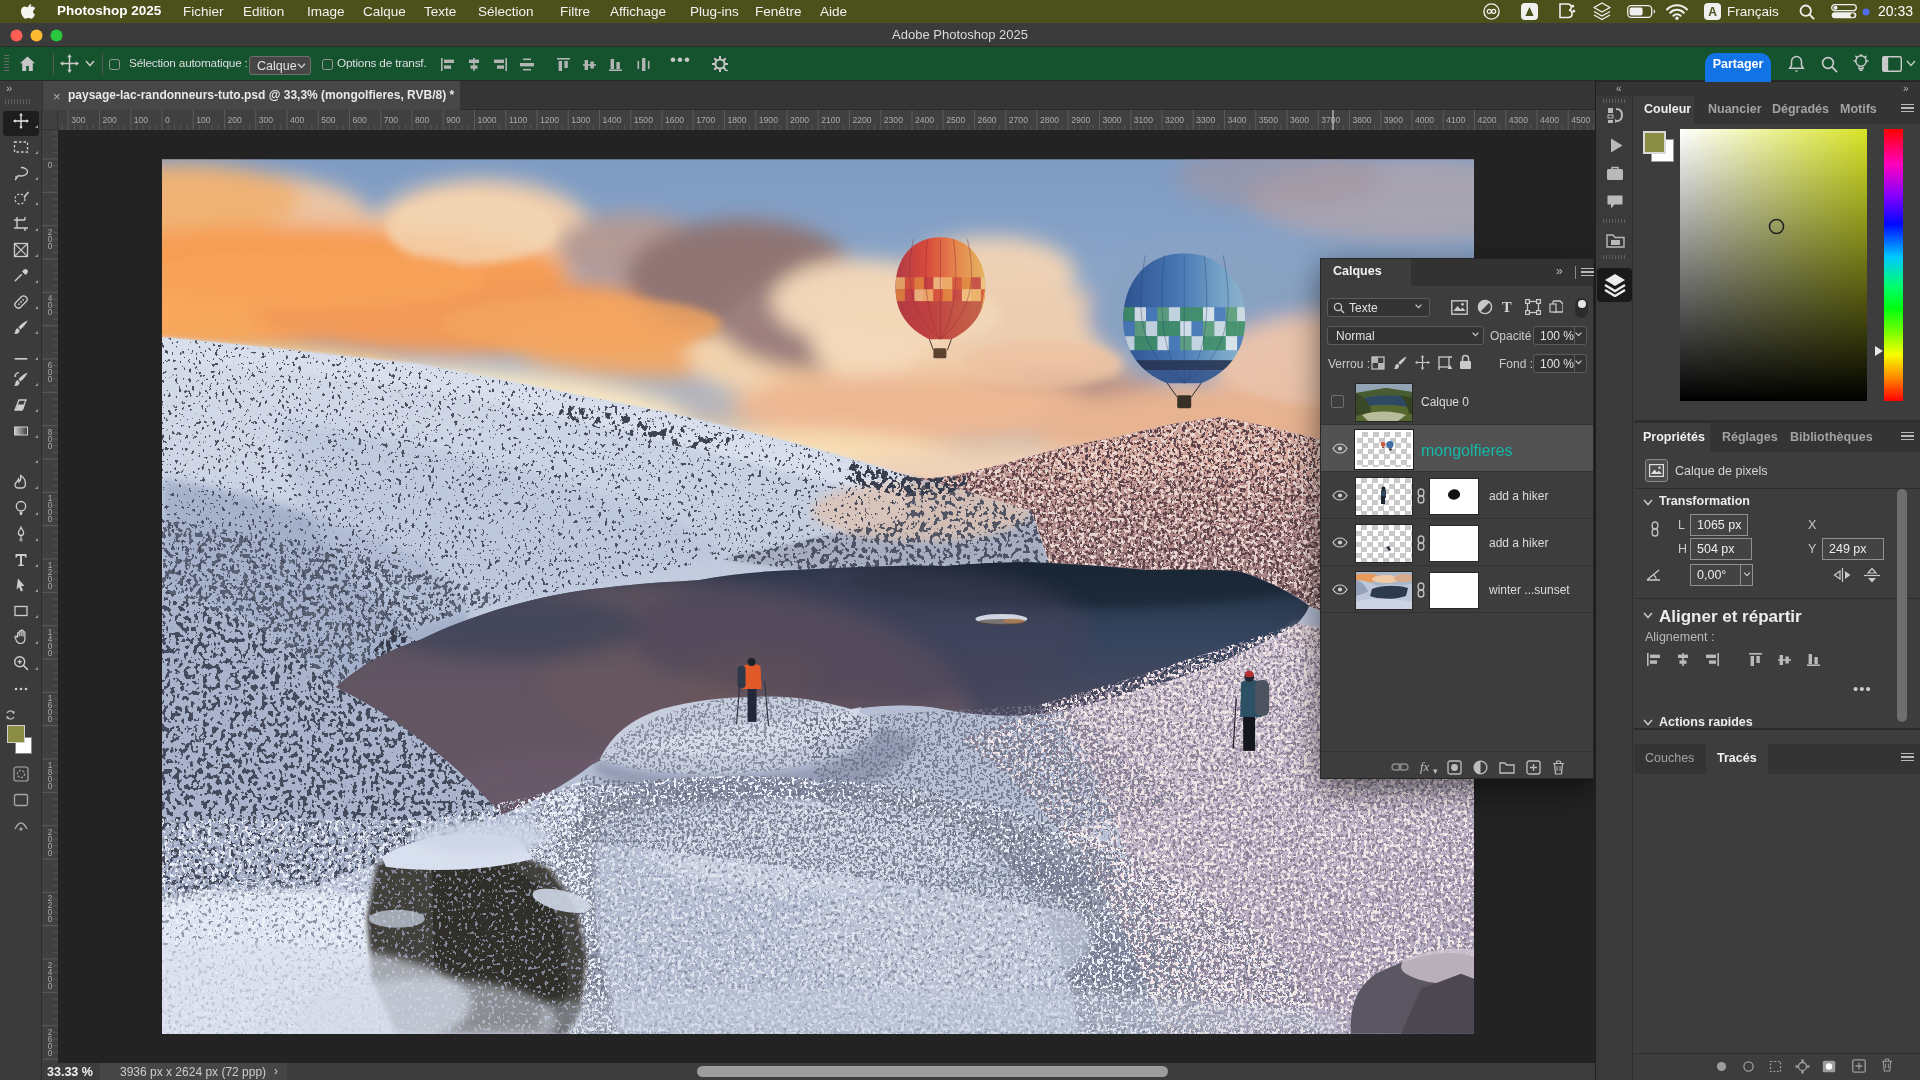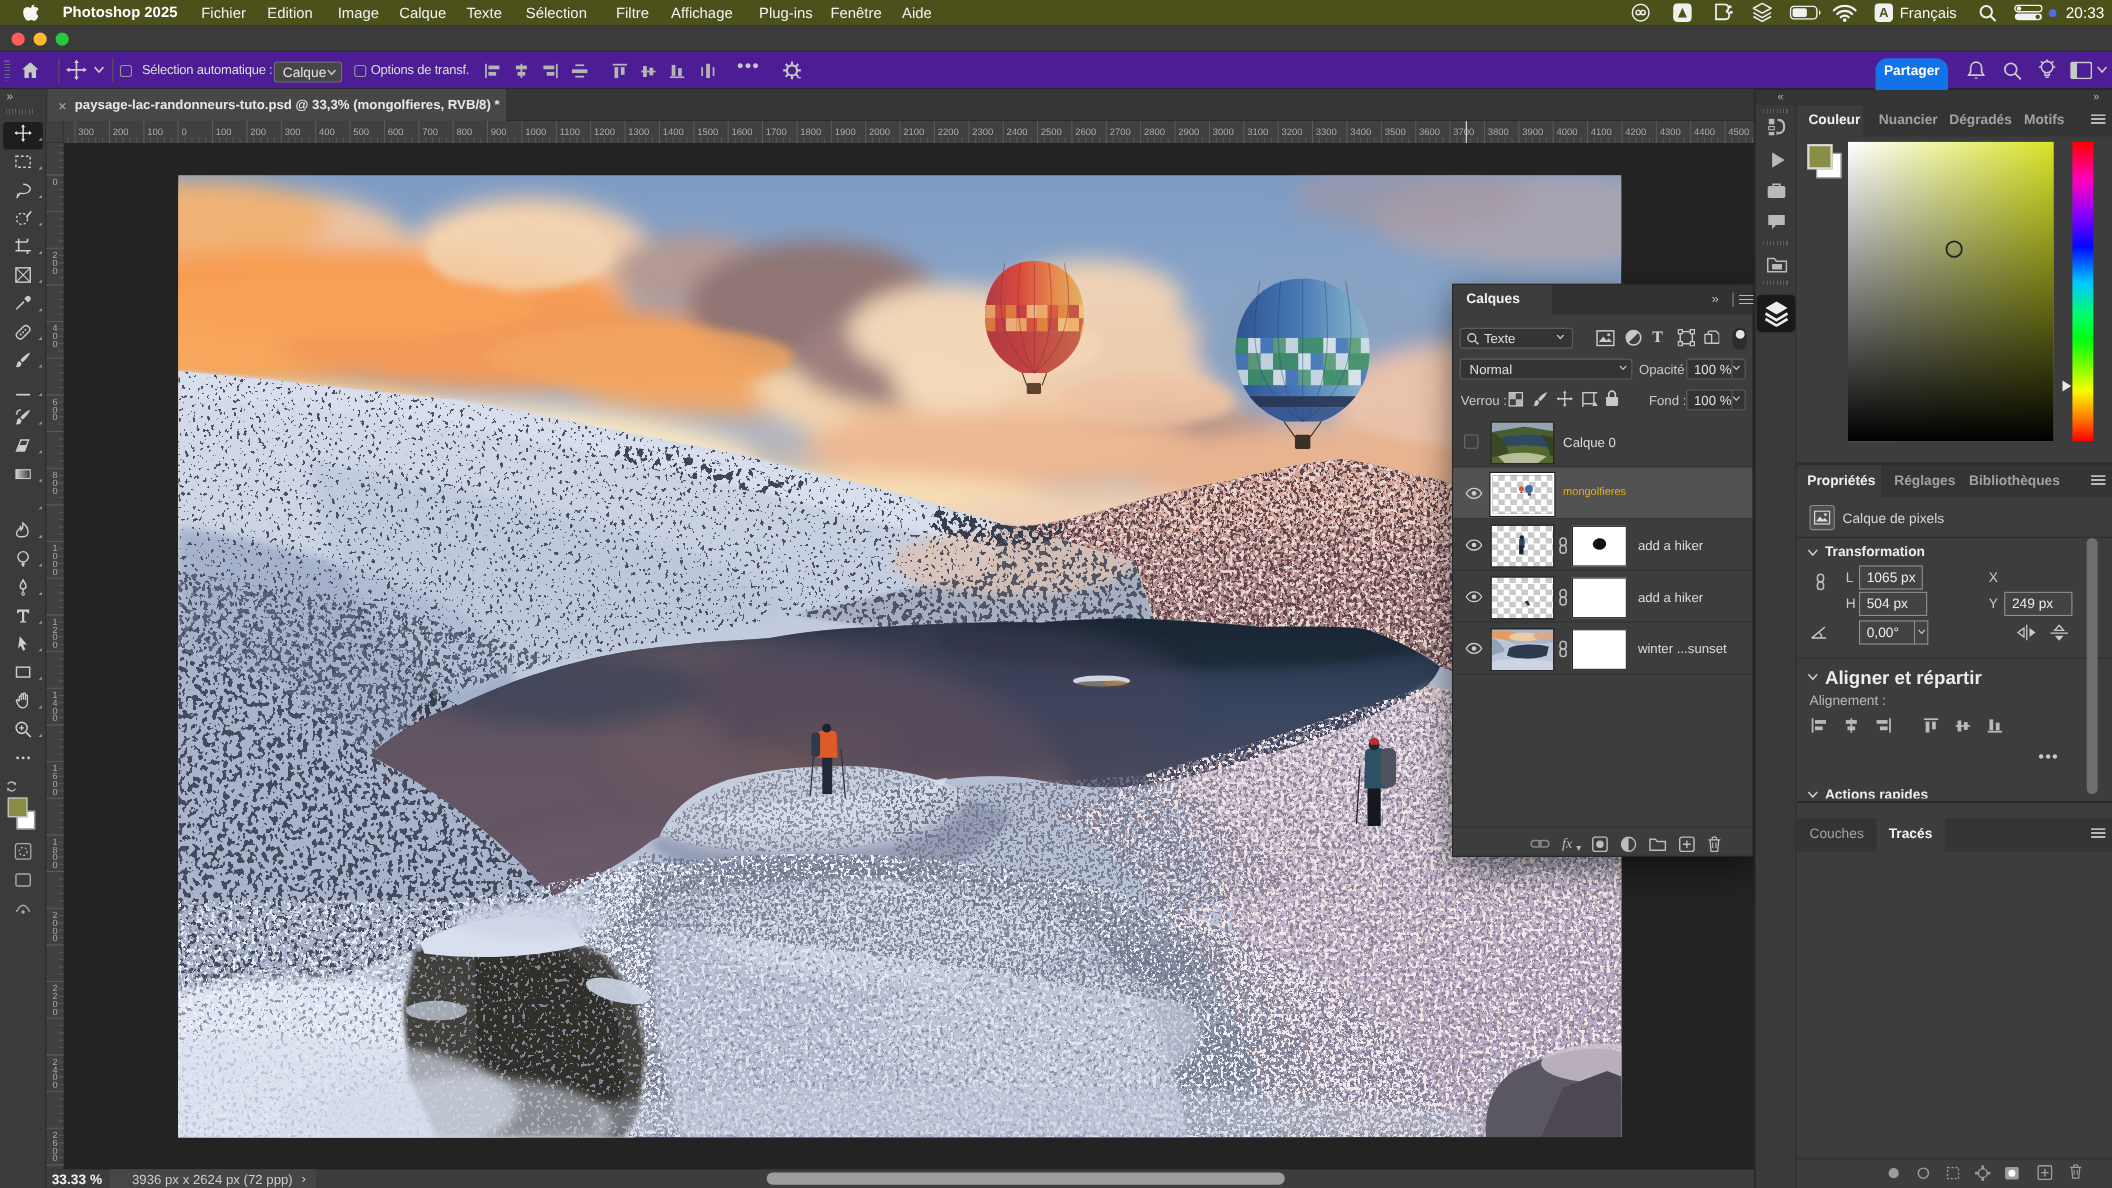--- a/index.html
+++ b/index.html
@@ -69,23 +69,24 @@
     </svg>
  <span class="a" style="left:1878px;top:3px;color:#ffffff;font-size:14px;font-weight:normal">20:33</span>
 </div>
 
 <div class="a" style="left:0;top:23px;width:1920px;height:24px;background:#3b3b3b;border-bottom:1px solid #2c2c2c">
  <svg class="a" style="left:10px;top:6px" width="56" height="13" viewBox="0 0 56 13">
       <circle cx="6.5" cy="6.5" r="6" fill="#ff5d55"></circle>
       <circle cx="26.5" cy="6.5" r="6" fill="#febb32"></circle>
       <circle cx="46.5" cy="6.5" r="6" fill="#28c73c"></circle>
     </svg>
+ <div class="a" style="left:0;width:1920px;top:4px;text-align:center;color:#dadada;font-size:13px">Adobe Photoshop 2025</div>
 </div>
 
-<div class="a" style="left:0;top:47px;width:1920px;height:34px;background:#4c1d95;border-bottom:1px solid #282828">
+<div class="a" style="left:0;top:47px;width:1920px;height:34px;background:#14532d;border-bottom:1px solid #282828">
  <div class="a" style="left:4px;top:8px;width:5px;height:18px;background-image:repeating-linear-gradient(#6a6a6a 0 1px,transparent 1px 3px)"></div>
  <svg class="a" style="left:19px;top:56px;top:9px" width="17" height="16" viewBox="0 0 17 16">
       <path d="M8.5 0.5 16 7.2h-2.2V15h-4V10h-2.6v5h-4V7.2H1Z" fill="#c6c6c6"></path>
     </svg>
  <div class="a" style="left:53px;top:6px;width:1px;height:22px;background:#585858"></div>
  <svg class="a" style="left:60px;top:7px" width="19" height="19" viewBox="0 0 19 19">
       <g stroke="#cccccc" stroke-width="1.5" fill="#cccccc">
         <path d="M9.5 2v15M2 9.5h15" fill="none"></path>
         <path d="M9.5 0l2.2 3.2H7.3Z M9.5 19l2.2-3.2H7.3Z M0 9.5l3.2-2.2v4.4Z M19 9.5l-3.2-2.2v4.4Z" stroke="none"></path>
       </g>
@@ -1276,21 +1277,21 @@
         <div class="a" style="left:0;top:0;width:56px;height:37px;background:repeating-conic-gradient(#c9c9c9 0% 25%,#ffffff 0% 50%) 0 0/11px 11px">
           <svg class="a" style="left:0;top:0" width="56" height="37" viewBox="0 0 56 37">
             <path d="M26 10a2.3 2.3 0 0 1 2.3 2.3c0 1.3-1 2-1.3 2.4h-2c-.3-.4-1.3-1.1-1.3-2.4A2.3 2.3 0 0 1 26 10z" fill="#d0563e"></path>
             <rect x="25.2" y="14.9" width="1.7" height="1.3" fill="#5c432e"></rect>
             <path d="M33 9a3.6 3.6 0 0 1 3.6 3.6c0 2-1.5 3.1-2 3.8h-3.2c-.5-.7-2-1.8-2-3.8A3.6 3.6 0 0 1 33 9z" fill="#3f6ea6"></path>
             <rect x="32" y="16.5" width="2.6" height="2" fill="#3a3126"></rect>
           </svg>
         </div>
       </div>
     </div>
-    <span class="a" style="left:100px;top:183px;color:#eab308;font-size:10px">mongolfieres</span>
+    <span class="a" style="left:100px;top:183px;color:#14b8a6;font-size:16px">mongolfieres</span>
     <div class="a" style="left:0;top:259px;width:272px;height:1px;background:#333333"></div>
     <svg class="a" style="left:11px;top:231px" width="16" height="11" viewBox="0 0 16 11">
       <path d="M1 5.5C3 2 5.4 1 8 1s5 1 7 4.5C13 9 10.6 10 8 10S3 9 1 5.5z" fill="none" stroke="#cdcdcd" stroke-width="1.2"></path>
       <circle cx="8" cy="5.5" r="2.1" fill="#cdcdcd"></circle>
     </svg>
     <div class="a" style="left:34px;top:218px;width:58px;height:39px;border:1px solid #272727;overflow:hidden">
       <div class="a" style="left:0;top:0;width:56px;height:37px">
         <div class="a" style="left:0;top:0;width:56px;height:37px;background:repeating-conic-gradient(#c9c9c9 0% 25%,#ffffff 0% 50%) 0 0/11px 11px">
           <svg class="a" style="left:0;top:0" width="56" height="37" viewBox="0 0 56 37">
             <rect x="25" y="12" width="5" height="8" fill="#31455c"></rect>

